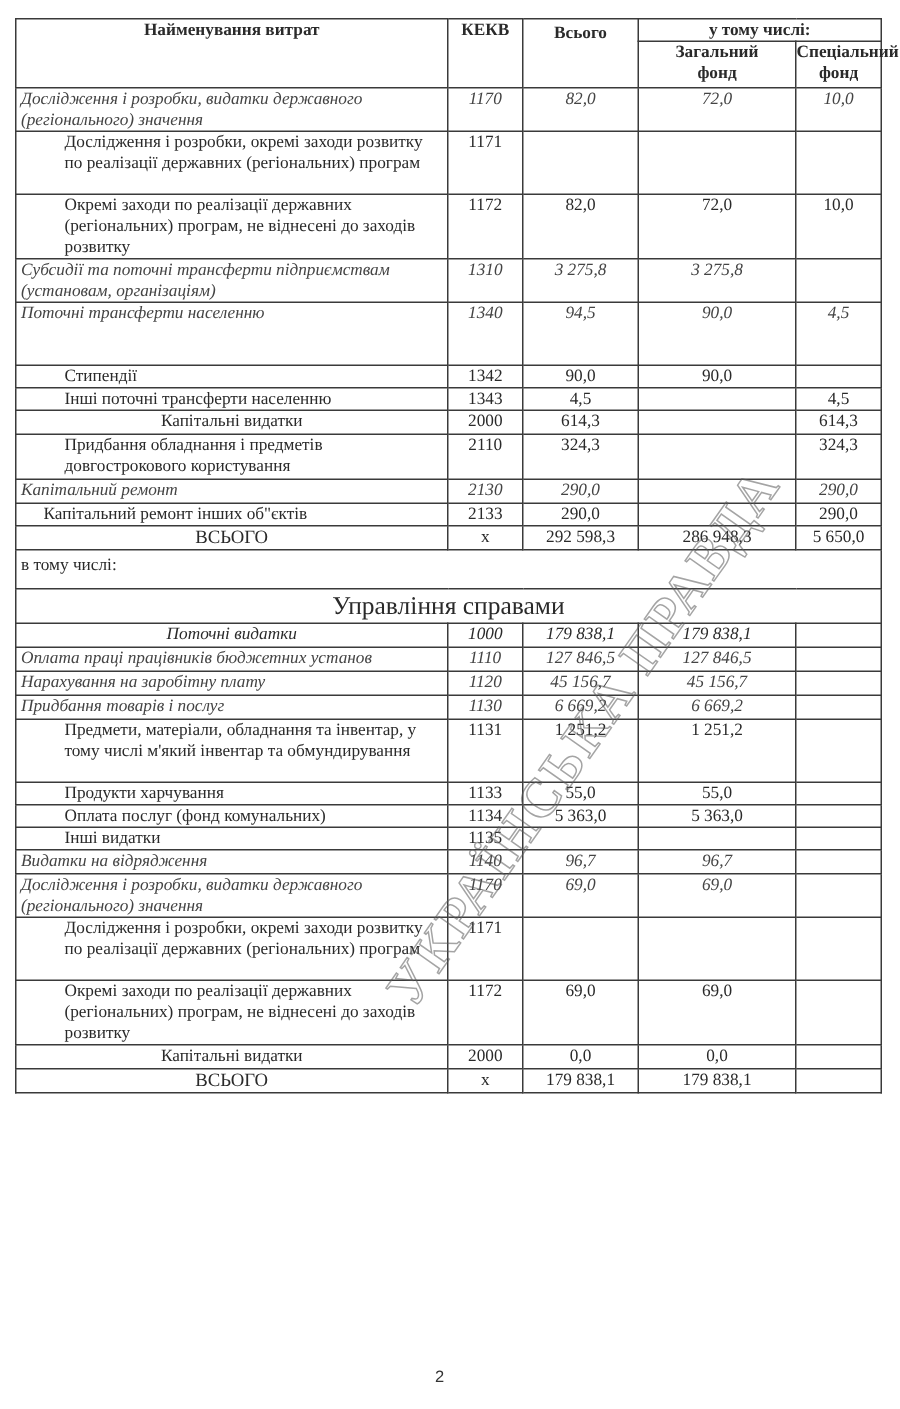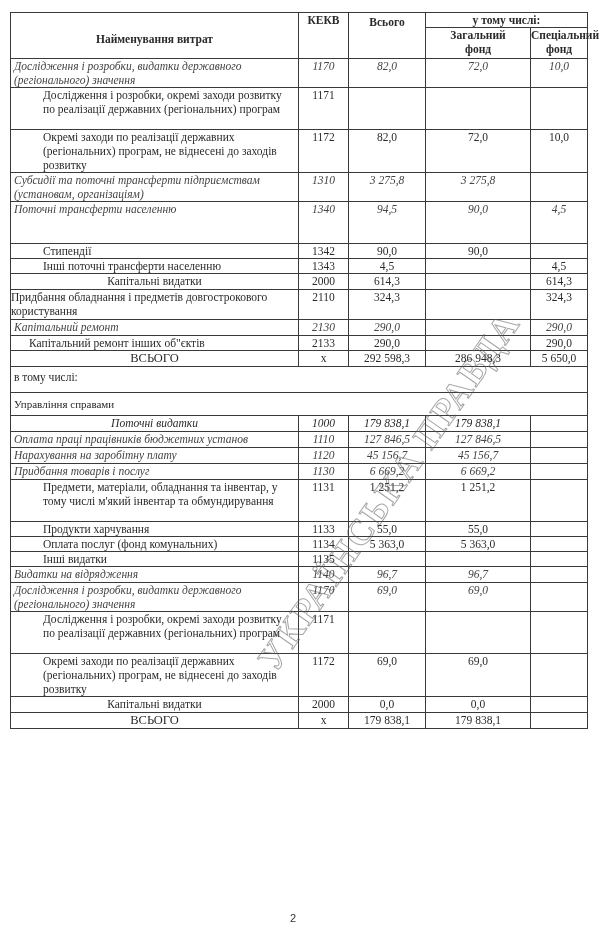--- a/index.html
+++ b/index.html
@@ -13,21 +13,21 @@
     }
     #doc-table td, #doc-table th {
       border: 1px solid #3a3a3a; padding: 0 3px; vertical-align: top; font-weight: normal;
     }
     #doc-table th { font-weight: bold; text-align: center; }
     .num { text-align: center; }
     .it { font-style: italic; color: #444; }
     .b { font-weight: bold; }
     .ctr { text-align: center; }
     .section-cell { font-weight: bold; padding-top: 3px !important; height: 22px; }
-    .section-title { font-weight: bold; text-align: left; height: 22px; vertical-align: middle !important; font-size: 11px; }
+    .section-title { font-weight: bold; text-align: center; height: 22px; vertical-align: middle !important; font-size: 17px; }
     #watermark {
       position: absolute; left: 175px; top: 470px; transform: rotate(-55deg);
       transform-origin: center; font-family: "Liberation Serif", serif; font-weight: bold;
       font-size: 36px; letter-spacing: 2px; color: transparent;
       -webkit-text-stroke: 1px rgba(90,90,90,0.55); white-space: nowrap; pointer-events: none;
     }
     #page-number {
       position: absolute; left: 290px; top: 912px; font-family: "Liberation Sans", sans-serif;
       font-size: 11px; color: #333;
     }
@@ -38,21 +38,21 @@
 <table id="doc-table">
   <colgroup>
     <col style="width:288px">
       <col style="width:50px">
       <col style="width:77px">
       <col style="width:105px">
       <col style="width:57px">
   </colgroup>
   <thead>
     <tr style="height:11px">
-      <th rowspan="2" style="vertical-align:top;padding-top:19px;">Найменування витрат</th>
+      <th rowspan="2" style="vertical-align:top;padding-top:0;">Найменування витрат</th>
       <th rowspan="2" style="vertical-align:top;padding-top:0;text-align:center;">КЕКВ</th>
       <th rowspan="2" style="vertical-align:top;padding-top:2px;">Всього</th>
       <th colspan="2">у тому числі:</th>
     </tr>
     <tr style="height:31px">
       <th style="padding:0 12px;">Загальний фонд</th>
       <th style="padding:0;">Спеціальний фонд</th>
     </tr>
   </thead>
   <tbody id="tbody-part1">
@@ -106,21 +106,21 @@
         <td class="num">4,5</td>
       </tr>
       <tr style="height: 16px;">
         <td class="name b ctr">Капітальні видатки</td>
         <td class="num b">2000</td>
         <td class="num b">614,3</td>
         <td class="num b"></td>
         <td class="num b">614,3</td>
       </tr>
       <tr style="height: 30px;">
-        <td class="name" style="padding-left: 0;">Придбання обладнання і предметів довгострокового користування</td>
+        <td class="name" style="padding-left: 32px;">Придбання обладнання і предметів довгострокового користування</td>
         <td class="num">2110</td>
         <td class="num">324,3</td>
         <td class="num"></td>
         <td class="num">324,3</td>
       </tr>
       <tr style="height: 16px;">
         <td class="name it">Капітальний ремонт</td>
         <td class="num it">2130</td>
         <td class="num it">290,0</td>
         <td class="num it"></td>

